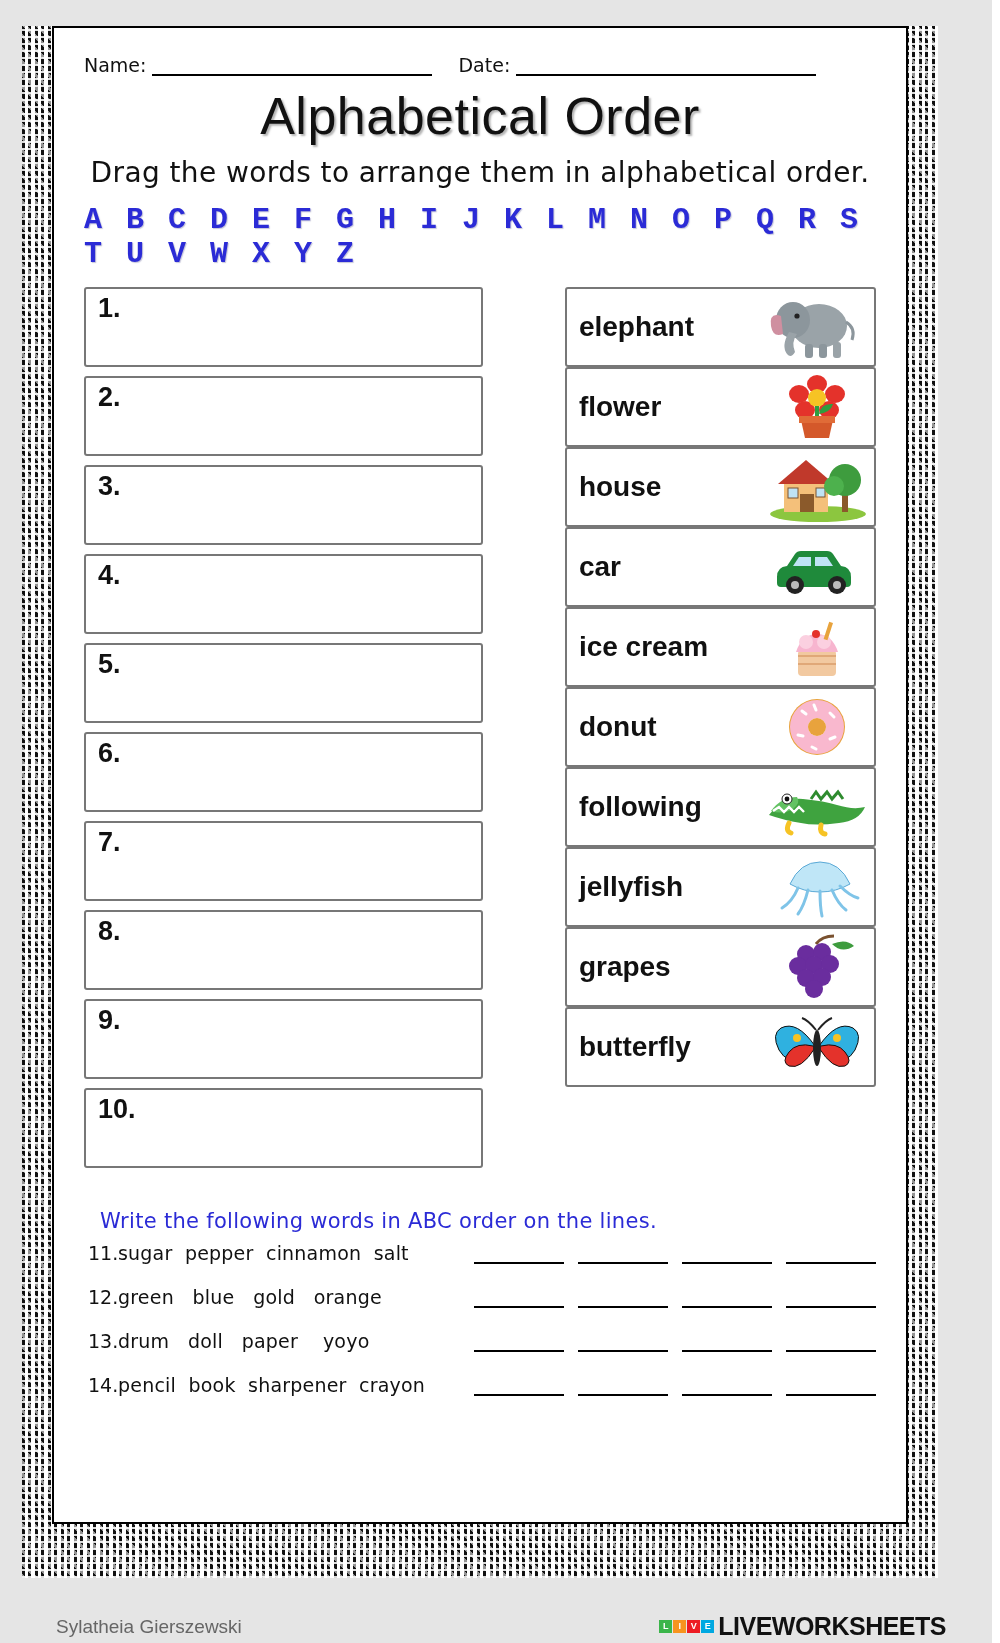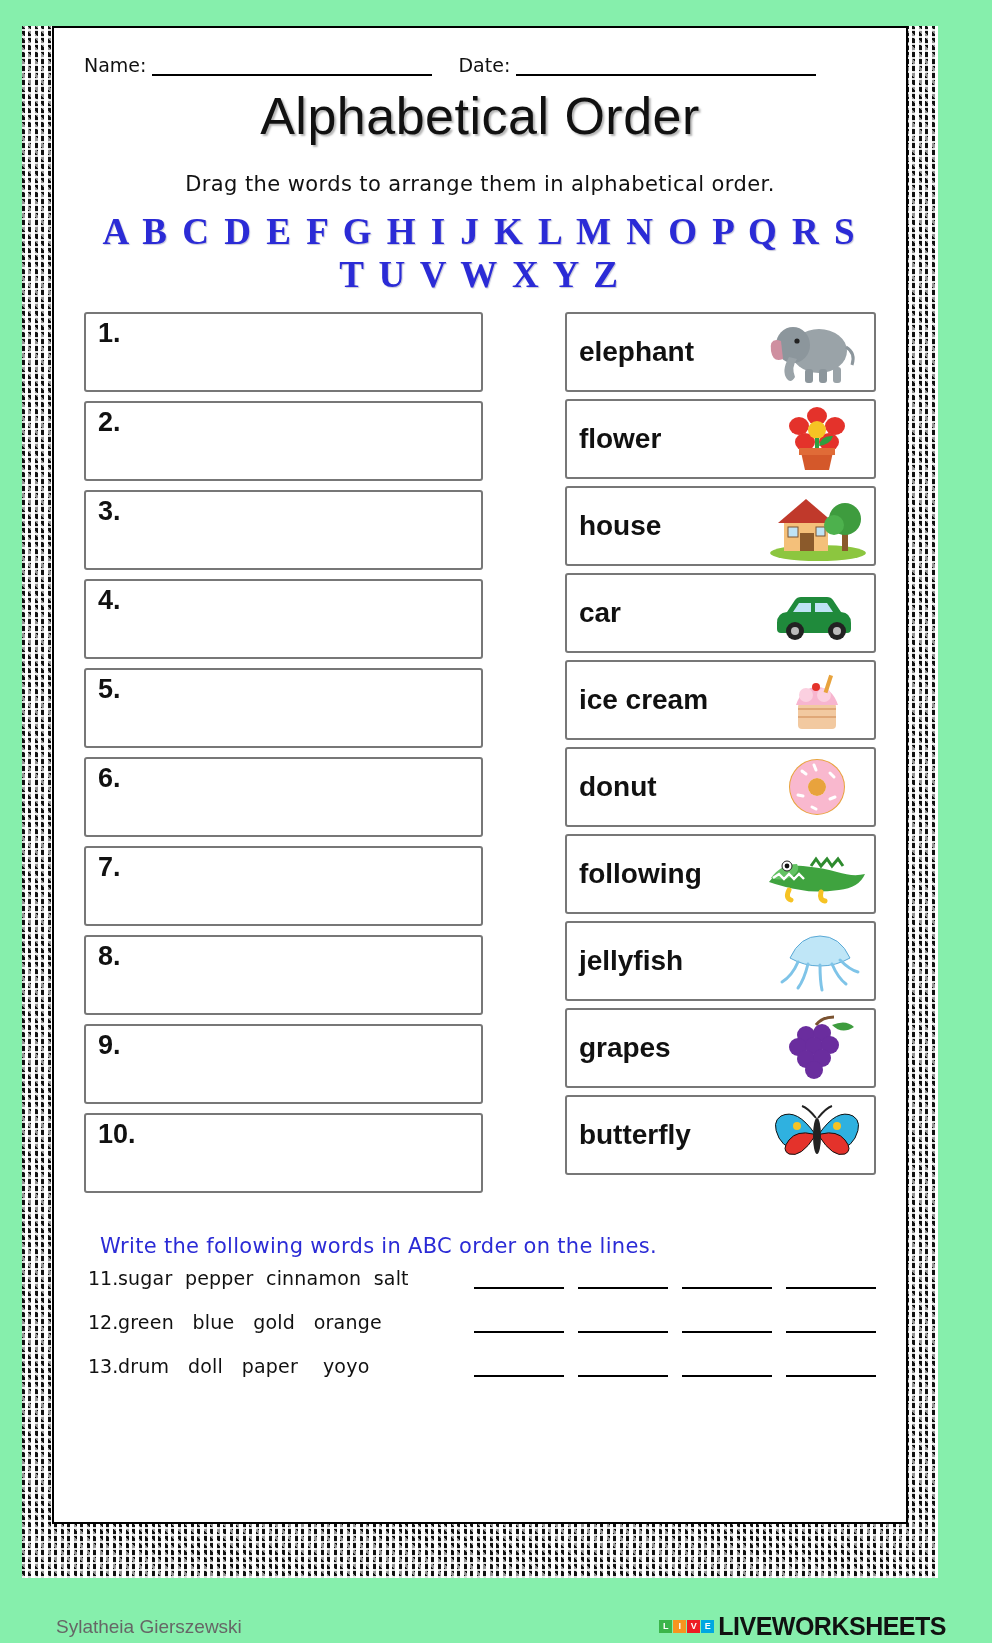--- a/index.html
+++ b/index.html
@@ -10,21 +10,21 @@
     width: 1000px;
     height: 1643px;
     background: #ffffff;
     font-family: "Liberation Sans", sans-serif;
     overflow: hidden;
   }
   .page {
     position: relative;
     width: 992px;
     height: 1643px;
-    background: #86efac;
+    background: #e5e5e5;
   }
 
   
   .border-frame {
     position: absolute;
     left: 22px;
     top: 26px;
     width: 916px;
     height: 1552px;
     background:
@@ -90,29 +90,28 @@
     font-size: 52px;
     font-weight: 400;
     color: #111;
     margin-top: 10px;
     letter-spacing: 0.5px;
     text-shadow: 2px 2px 2px rgba(120,120,120,0.55);
   }
   .subtitle {
     text-align: center;
     font-family: "DejaVu Sans", sans-serif;
-    font-size: 21px;
-    color: #111;
-    margin-top: 26px;
+    font-size: 28px;
+    color: #111;
+    margin-top: 10px;
     letter-spacing: 0.4px;
   }
   .alphabet {
-    text-align: center;
-    font-family: Liberation Serif, serif;
-    font-size: 37px;
+    font-family: Liberation Mono, monospace;
+    font-size: 30px;
     font-weight: bold;
     color: #2b2bd6;
     margin-top: 14px;
     letter-spacing: 3px;
     text-shadow: 1px 1px 1px rgba(140,140,180,0.5);
   }
 
   
   .columns {
     display: flex;
@@ -125,21 +124,20 @@
     width: 400px;
     display: flex;
     flex-direction: column;
     gap: 9px;
   }
   .col-right {
     width: 312px;
     margin-left: 82px;
     display: flex;
     flex-direction: column;
-    gap: 7px;
   }
   .drop-slot {
     height: 80px;
     border: 2px solid #777;
     border-radius: 3px;
     background: #fff;
     box-sizing: border-box;
     display: flex;
     align-items: flex-start;
     padding: 4px 0 0 12px;
@@ -524,20 +522,30 @@
       <div class="qrow">
         <span class="qnum">13.</span>
         <span class="qwords">drum   doll   paper    yoyo</span>
         <span class="blanks">
           <span class="blank"></span>
           <span class="blank"></span>
           <span class="blank"></span>
           <span class="blank"></span>
         </span>
       </div>
+      <div class="qrow">
+        <span class="qnum">14.</span>
+        <span class="qwords">pencil  book  sharpener  crayon</span>
+        <span class="blanks">
+          <span class="blank"></span>
+          <span class="blank"></span>
+          <span class="blank"></span>
+          <span class="blank"></span>
+        </span>
+      </div>
     </div>
 
   </div>
 
   <div class="footer">
     <span class="author">Sylatheia Gierszewski</span>
     <span class="brand">
       <span class="lw-mark mark-grid">
         <span class="b1">L</span>
         <span class="b2">I</span>

